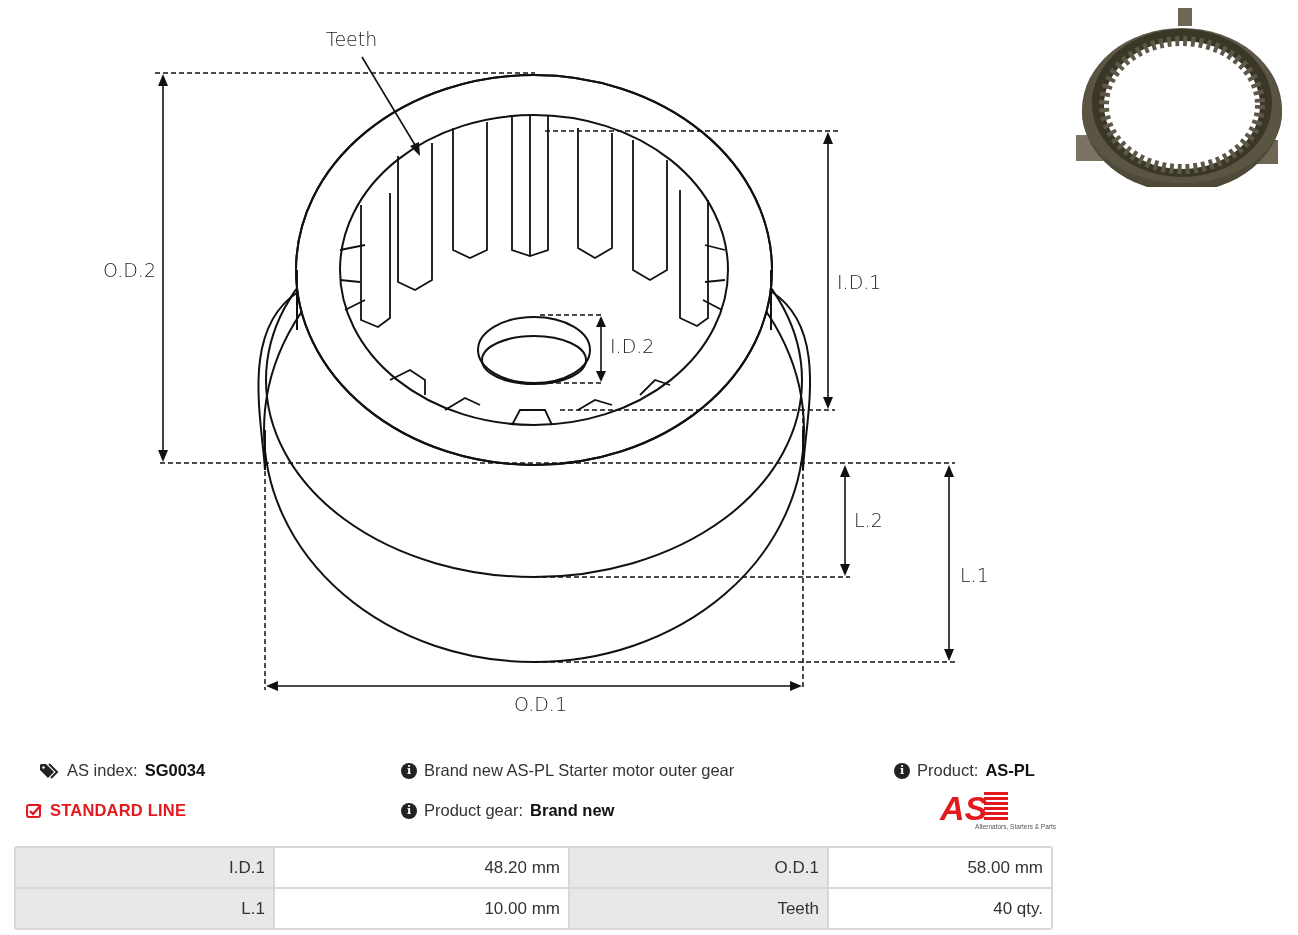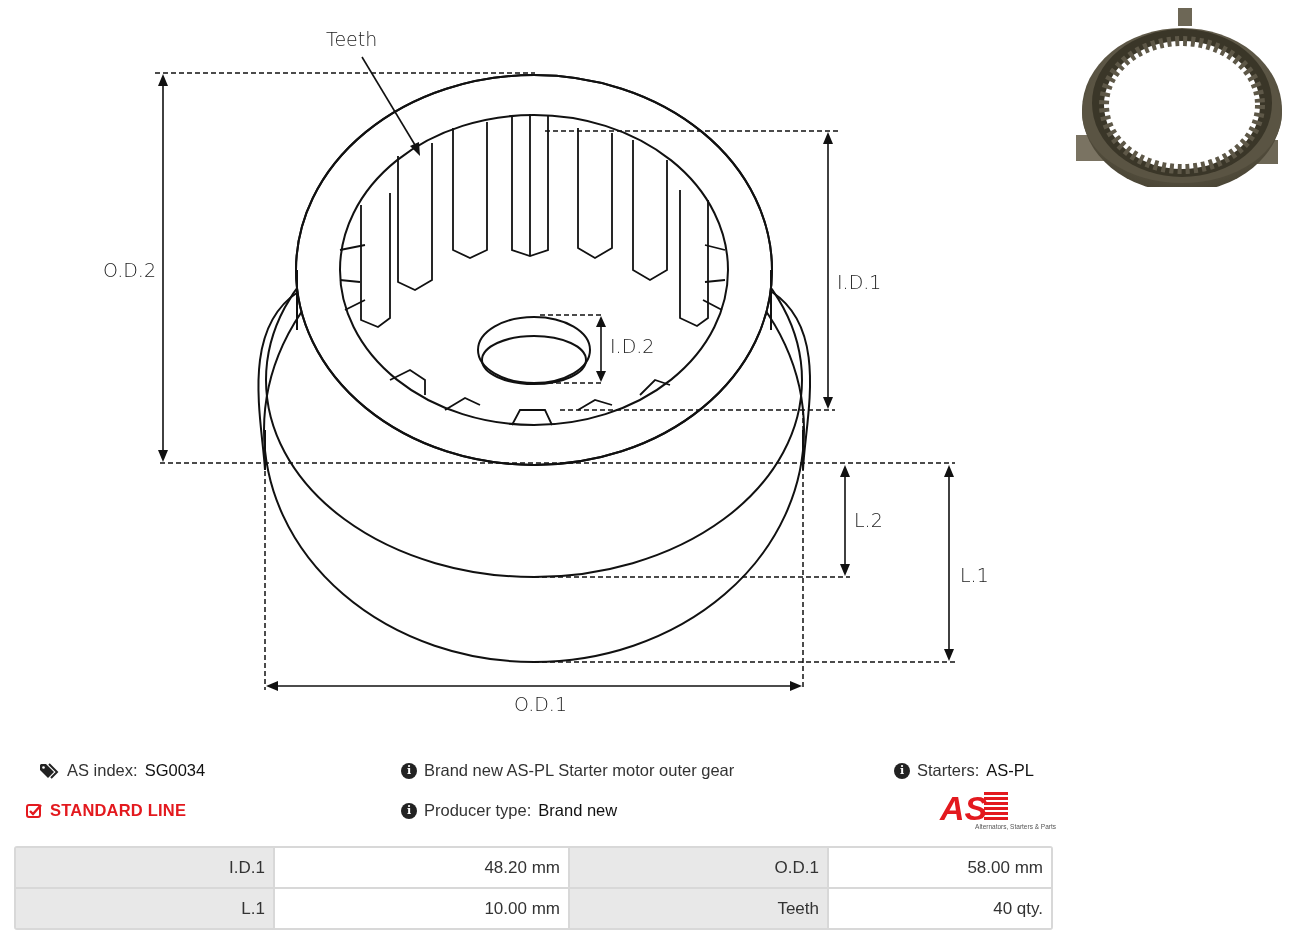--- a/index.html
+++ b/index.html
@@ -2,21 +2,21 @@
 <html><head>
 <meta charset="utf-8">
 <style>
   html, body { margin:0; padding:0; background:#ffffff; }
   body { width:1298px; height:935px; position:relative; overflow:hidden; font-family:"Liberation Sans", sans-serif; color:#222; }
   .drawing { position:absolute; left:0; top:0; width:1060px; height:735px; }
   .drawing svg { width:1060px; height:735px; display:block; }
   .dim-label { font-family:"DejaVu Sans", sans-serif; font-size:19px; fill:#222; font-weight:300; }
   .photo { position:absolute; left:1070px; top:5px; width:222px; height:182px; }
   .info-row { position:absolute; font-size:16.5px; color:#333; display:flex; align-items:center; gap:7px; white-space:nowrap; }
-  .info-row b { color:#111; font-weight:normal; }
+  .info-row b { color:#111; font-weight:bold; }
   .icon { display:inline-flex; align-items:center; justify-content:center; }
   .info-icon { width:16px; height:16px; border-radius:50%; background:#222; color:#fff; font-size:11px; font-weight:bold; font-family:"DejaVu Serif", serif; }
   .std-line { color:#e3191e; font-weight:bold; font-size:16.5px; letter-spacing:0.2px; }
   .logo { position:absolute; left:918px; top:788px; width:106px; height:46px; }
   .logo-caption { position:absolute; left:950px; top:823px; width:106px; text-align:right; font-size:6.5px; color:#555; white-space:nowrap; }
   table.specs { position:absolute; left:14px; top:846px; width:1039px; border-collapse:separate; border-spacing:0; border:2px solid #d8d8d8; border-radius:3px; font-size:17px; color:#333; }
   table.specs td { height:39px; padding:0 8px; text-align:right; border-bottom:2px solid #d8d8d8; border-right:2px solid #d8d8d8; }
   table.specs tr:last-child td { border-bottom:none; }
   table.specs td:last-child { border-right:none;margin-left:44px; }
   table.specs td.k { background:#e8e8e8; }
@@ -148,37 +148,37 @@
   <b>SG0034</b>
 </div>
 
 <div class="info-row" style="left:401px; top:761px;">
   <span class="icon info-icon">i</span>
   <span>Brand new AS-PL Starter motor outer gear</span>
 </div>
 
 <div class="info-row" style="left:894px; top:761px;">
   <span class="icon info-icon">i</span>
-  <span>Starters:</span>
+  <span>Product:</span>
   <b>AS-PL</b>
 </div>
 
 <div class="info-row std-line" style="left:26px; top:801px;">
   <span class="icon">
     <svg width="17" height="16" viewBox="0 0 17 16">
         <rect x="1" y="2" width="13" height="12" rx="2" fill="none" stroke="#e3191e" stroke-width="2"></rect>
         <path d="M4 8 L7 11 L15 2" stroke="#e3191e" stroke-width="2.4" fill="none"></path>
       </svg>
   </span>
   <span>STANDARD LINE</span>
 </div>
 
 <div class="info-row" style="left:401px; top:801px;">
   <span class="icon info-icon">i</span>
-  <span>Producer type:</span>
+  <span>Product gear:</span>
   <b>Brand new</b>
 </div>
 
 <div class="logo">
   <svg width="106" height="36" viewBox="0 0 106 36">
     <g fill="#e3191e">
       <rect x="66" y="4" width="24" height="3"></rect>
       <rect x="66" y="9" width="24" height="3"></rect>
       <rect x="66" y="14" width="24" height="3"></rect>
       <rect x="66" y="19" width="24" height="3"></rect>

